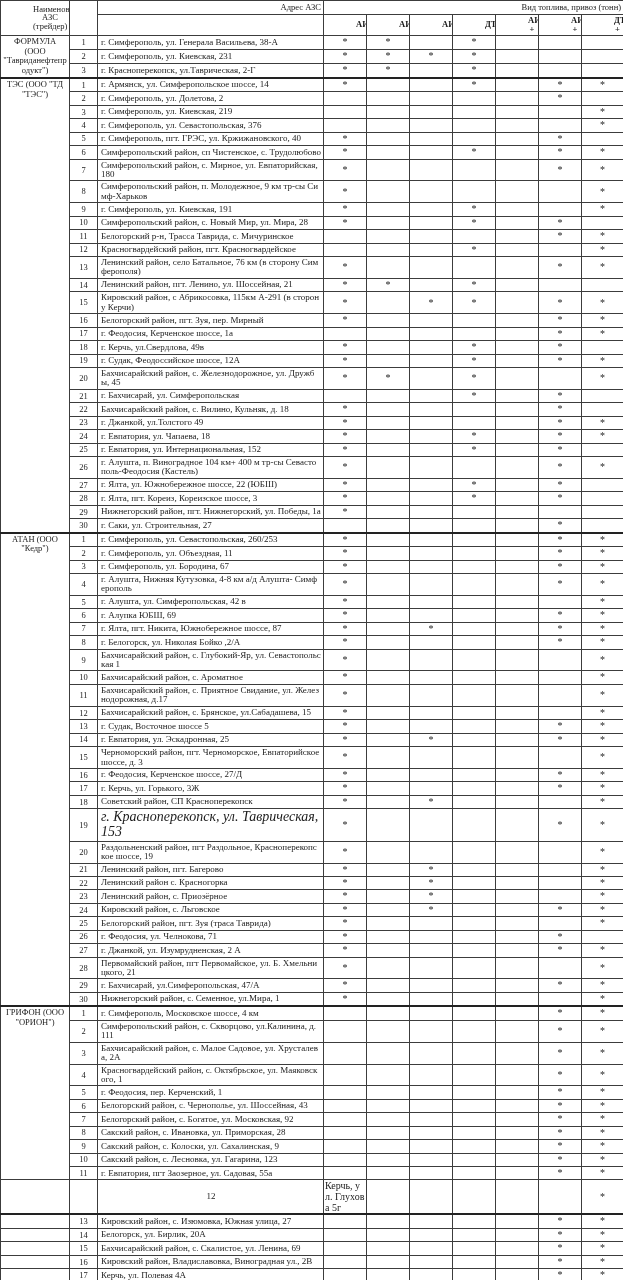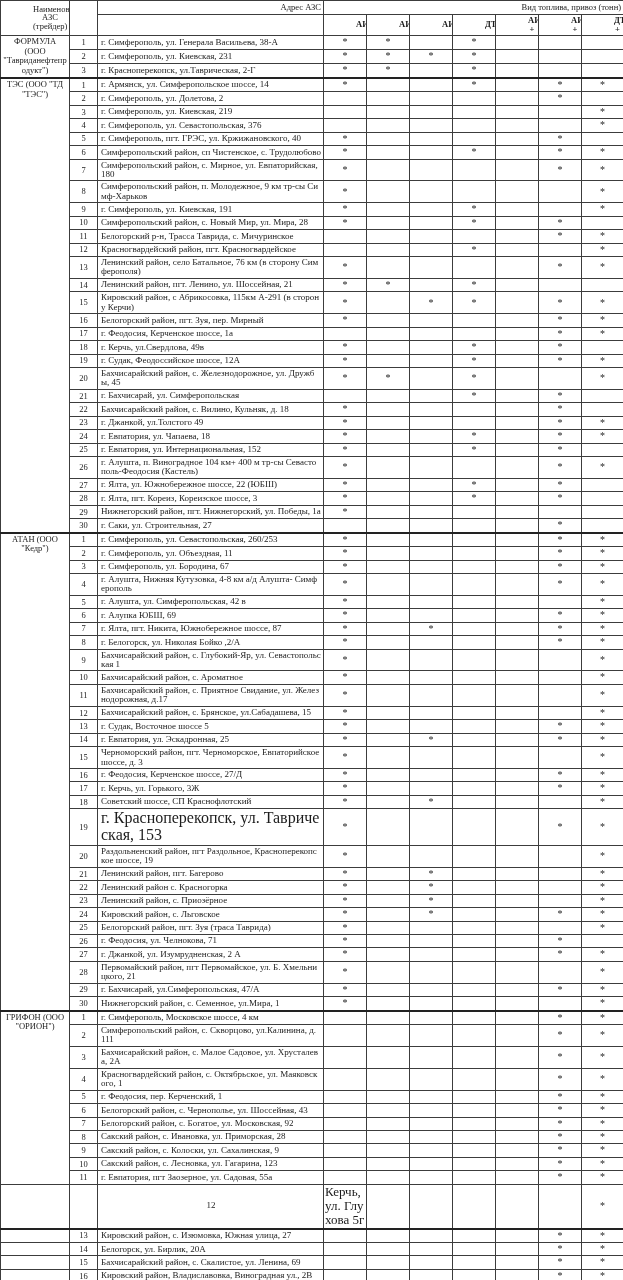--- a/index.html
+++ b/index.html
@@ -18,30 +18,30 @@
     padding: 1px 2px;
     vertical-align: middle;
     overflow: hidden;
   }
   thead th { font-weight: normal; text-align: center; font-size: 8.5px; padding-left: 32px; }
   th.fuel-group-h { height: 11px; text-align: right; }
   th.fuel-name-h { height: 11px; font-weight: bold; }
   td.num { text-align: center; font-size: 8.5px; height: 10px; }
   td.addr { text-align: left; padding-left: 3px; word-break: break-all; }
   td.addr.center { text-align: center; }
-  td.addr.large { font-size: 16px; }
+  td.addr.large { font-size: 14px; font-style: italic; }
   td.fuel { text-align: center; }
   td.trader {
     text-align: center; vertical-align: top; font-size: 8.5px;
     padding-top: 1px; word-break: break-word; line-height: 1.15;
   }
   tr.heavy-top td { border-top: 2px solid #222; }
   .star { font-size: 10px; line-height: 0.9; }
   td.fuel-text {
-    text-align: left; font-size: 13px; line-height: 1.1;
+    text-align: left; font-size: 10px; line-height: 1.1;
     word-break: break-all; padding: 0 1px;
   }
 </style>
 </head>
 <body>
 
 <table>
   <colgroup>
     <col style="width:69px">
       <col style="width:28px">
@@ -621,21 +621,21 @@
         <td class="fuel"><span class="star">*</span></td>
         <td class="fuel"></td>
         <td class="fuel"></td>
         <td class="fuel"></td>
         <td class="fuel"></td>
         <td class="fuel"><span class="star">*</span></td>
         <td class="fuel"><span class="star">*</span></td>
       </tr>
       <tr>
         <td class="num">18</td>
-        <td class="addr">Советский шоссе, СП Краснофлотский</td>
+        <td class="addr">Советский район, СП Красноперекопск</td>
         <td class="fuel"><span class="star">*</span></td>
         <td class="fuel"></td>
         <td class="fuel"><span class="star">*</span></td>
         <td class="fuel"></td>
         <td class="fuel"></td>
         <td class="fuel"></td>
         <td class="fuel"><span class="star">*</span></td>
       </tr>
       <tr>
         <td class="num">19</td>

